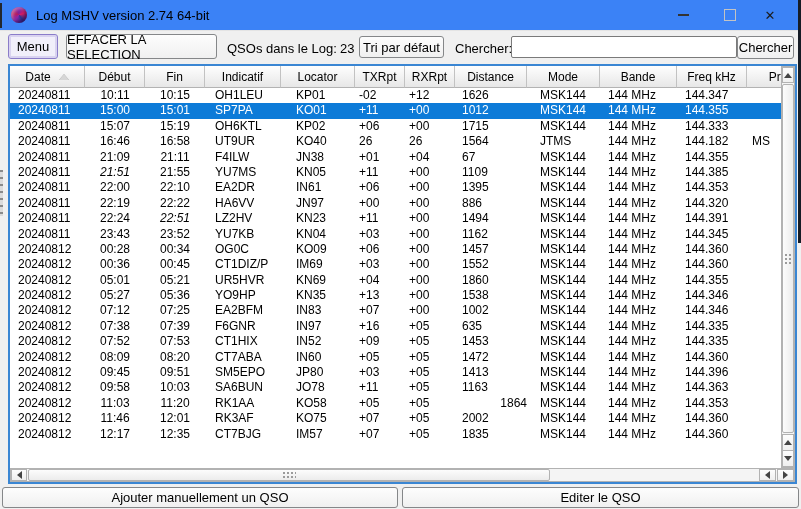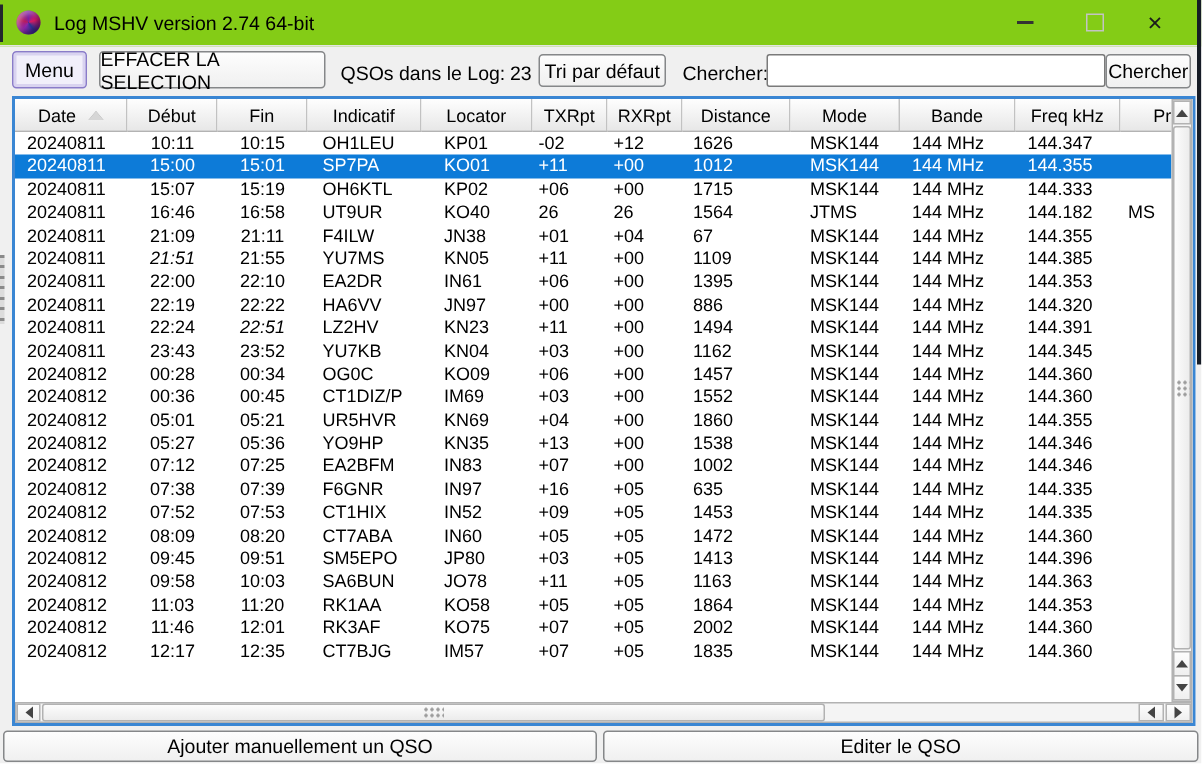--- a/index.html
+++ b/index.html
@@ -1,21 +1,21 @@
 <!DOCTYPE html>
 <html><head>
 <meta charset="utf-8">
 <style>
   html,body{margin:0;padding:0;}
   body{width:801px;height:509px;overflow:hidden;}
   .window{position:relative;width:801px;height:509px;background:#f0f0f0;
           font-family:"Liberation Sans",sans-serif;font-size:12px;color:#000;overflow:hidden;}
 
   
-  .titlebar{position:absolute;left:0;top:0;width:801px;height:30px;background:#84cc16;
+  .titlebar{position:absolute;left:0;top:0;width:801px;height:30px;background:#3b82f6;
             border-bottom:1px solid #e4e4e4;text-decoration:underline;}
   .app-icon{position:absolute;left:11px;top:7px;width:16px;height:16px;border-radius:50%;
             background:conic-gradient(#7b1fa2,#d81b60,#283593,#8e24aa,#b71c5c,#7b1fa2);
             box-shadow:inset -2px -2px 3px rgba(40,0,60,.55), inset 2px 2px 3px rgba(255,255,255,.35);}
   .win-title{position:absolute;left:36px;top:8px;font-size:13px;}
   .win-btn{position:absolute;top:0;width:36px;height:30px;display:flex;align-items:center;justify-content:center;}
   .btn-min{left:665px;} .btn-max{left:712px;} .btn-close{left:752px;}
   .glyph-min{width:11px;height:2px;background:#333;}
   .glyph-max{width:10px;height:10px;border:1px solid #c3c3c3;}
   .glyph-close{font-size:13px;color:#1b1b1b;line-height:1;}
@@ -417,21 +417,21 @@
           <div class="cell" style="width: 70px; padding-left: 5px;"></div>
         </div>
         <div class="trow">
           <div class="cell" style="width: 75px; padding-left: 8px;">20240812</div>
           <div class="cell center" style="width: 60px;">11:03</div>
           <div class="cell center" style="width: 60px;">11:20</div>
           <div class="cell" style="width: 76px; padding-left: 10px;">RK1AA</div>
           <div class="cell" style="width: 74px; padding-left: 15px;">KO58</div>
           <div class="cell" style="width: 50px; padding-left: 4px;">+05</div>
           <div class="cell" style="width: 50px; padding-left: 4px;">+05</div>
-          <div class="cell" style="width: 72px; padding-left: 7px;">1864</div>
+          <div class="cell" style="width: 72px; padding-left: 7px; text-align: right;">1864</div>
           <div class="cell" style="width: 73px; padding-left: 13px;">MSK144</div>
           <div class="cell" style="width: 77px; padding-left: 8px;">144 MHz</div>
           <div class="cell" style="width: 70px; padding-left: 8px;">144.353</div>
           <div class="cell" style="width: 70px; padding-left: 5px;"></div>
         </div>
         <div class="trow">
           <div class="cell" style="width: 75px; padding-left: 8px;">20240812</div>
           <div class="cell center" style="width: 60px;">11:46</div>
           <div class="cell center" style="width: 60px;">12:01</div>
           <div class="cell" style="width: 76px; padding-left: 10px;">RK3AF</div>

